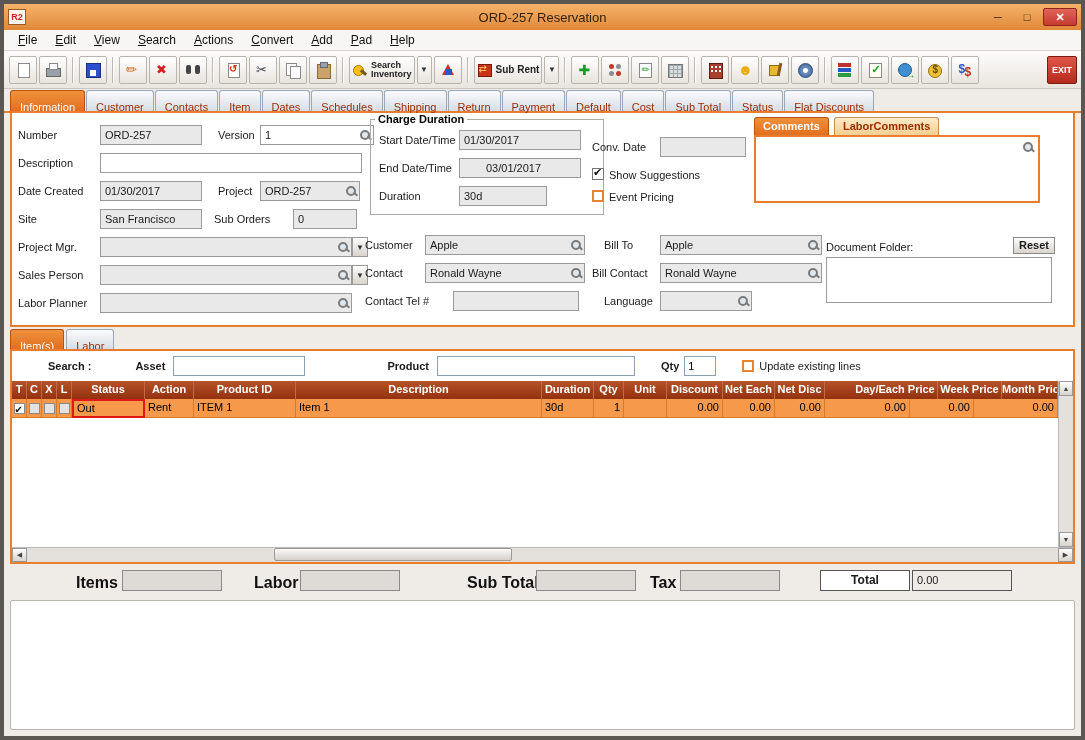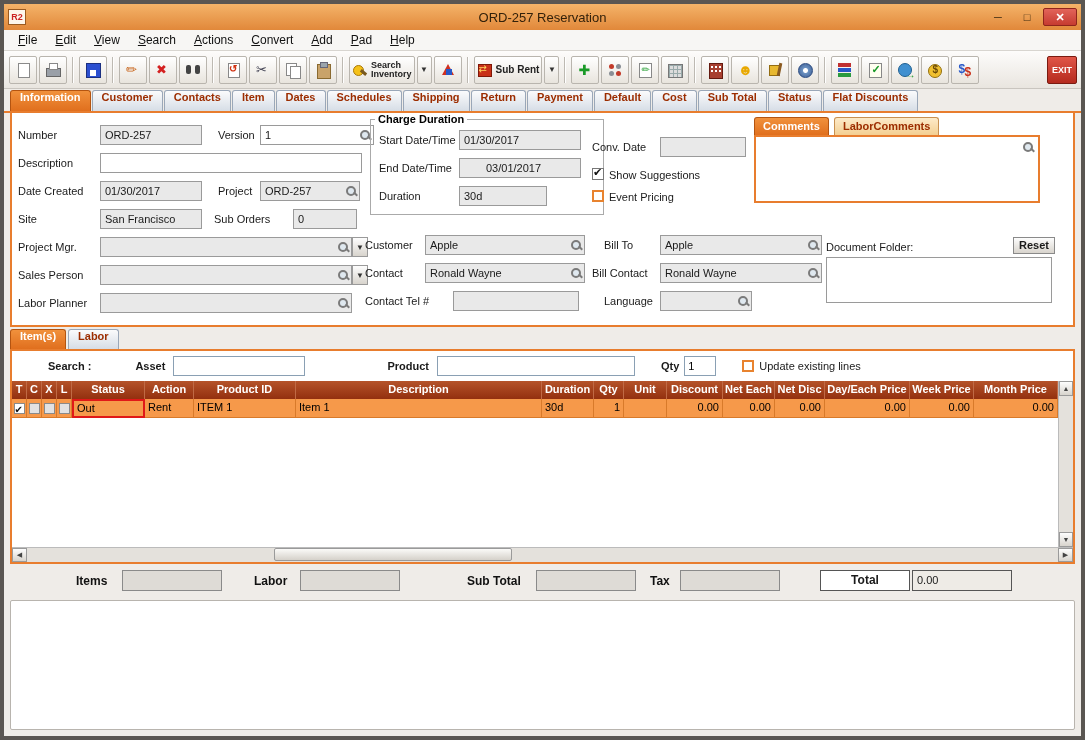--- a/index.html
+++ b/index.html
@@ -70,21 +70,21 @@
   .ic-globe::before { content:""; position:absolute; left:1px; top:1px; width:12px; height:12px; border-radius:50%; background:#4090d0; border:1px solid #206090; }
   .ic-globe::after { content:"\2192"; position:absolute; right:-2px; bottom:-2px; font-size:10px; font-weight:bold; color:#1a9a28; }
   .ic-money::before { content:""; position:absolute; left:1px; top:2px; width:12px; height:12px; border-radius:50%; background:#f0c030; border:1px solid #93700e; }
   .ic-money::after { content:"$"; position:absolute; left:5px; top:2px; font-size:10px; font-weight:bold; color:#6a4a08; }
   .ic-currency::before { content:"$"; position:absolute; left:1px; top:0; font-size:12px; font-weight:bold; color:#2858c8; }
   .ic-currency::after { content:"$"; position:absolute; left:7px; top:3px; font-size:12px; font-weight:bold; color:#c8301a; }
   .exit-btn { margin-left:4px; width:30px; height:28px; background:linear-gradient(#e05648,#b52a1e); border:1px solid #7a1a10; border-radius:2px; color:#fff; font-weight:bold; font-size:9px; display:flex; align-items:center; justify-content:center; }
 
   
   .tabbar { height:24px; flex:0 0 24px; display:flex; align-items:flex-end; padding:0 6px; gap:1px; border-bottom:2px solid #e87d2e; background:#efece8; }
-  .tab { height:21px; padding:0 9px 0 9px; font-size:11px; font-weight:bold; color:#9c2d00; background:linear-gradient(#fbfbfc,#d6dde6); border:1px solid #9aa7b8; border-bottom:none; border-radius:3px 3px 0 0; white-space:nowrap; }
+  .tab { height:21px; padding:10px 9px 0 9px; font-size:11px; font-weight:normal; color:#9c2d00; background:linear-gradient(#fbfbfc,#d6dde6); border:1px solid #9aa7b8; border-bottom:none; border-radius:3px 3px 0 0; white-space:nowrap; }
   .tab.selected { background:linear-gradient(#f1913c,#e06f1e); color:#fff; border-color:#b45410; }
 
   
   .info-panel { margin:0 6px; border:2px solid #e87d2e; border-top:none; background:#fff; height:214px; flex:0 0 214px; position:relative; font-size:11px; }
   .lbl { position:absolute; color:#1a1a1a; white-space:nowrap; }
   .fld { position:absolute; height:20px; line-height:18px; background:#e9e9e9; border:1px solid #9a9a9a; padding:0 4px; overflow:hidden; white-space:nowrap; }
   .fld.white { background:#fff; }
   .fld.hasmag { padding-right:16px; }
   .mag { position:absolute; right:2px; top:3px; width:12px; height:12px; }
   .mag::before { content:""; position:absolute; left:1px; top:1px; width:6px; height:6px; border:2px solid #7a7a7a; border-radius:50%; background:#dfe8ef; }
@@ -129,21 +129,21 @@
   .vscroll { flex:0 0 15px; width:15px; background:#e4e1dc; border-left:1px solid #bbb; display:flex; flex-direction:column; }
   .vs-btn { height:15px; flex:0 0 15px; background:linear-gradient(#fdfdfd,#d8d4cd); border:1px solid #9a9a9a; font-size:7px; color:#444; display:flex; align-items:center; justify-content:center; }
   .vs-track { flex:1; }
   .hscroll { height:15px; flex:0 0 15px; background:#e4e1dc; border-top:1px solid #bbb; display:flex; position:relative; }
   .hs-btn { width:15px; flex:0 0 15px; background:linear-gradient(#fdfdfd,#d8d4cd); border:1px solid #9a9a9a; font-size:7px; color:#444; display:flex; align-items:center; justify-content:center; }
   .hs-track { flex:1; position:relative; }
   .hs-thumb { position:absolute; left:24%; width:23%; top:0; height:13px; background:linear-gradient(#fbfaf8,#d5d1ca); border:1px solid #9a9a9a; border-radius:2px; }
 
   
   .summary { height:34px; flex:0 0 34px; background:#efece8; position:relative; }
-  .sumlbl { position:absolute; top:10px; font-weight:bold; font-size:12px; color:#111; }
+  .sumlbl { position:absolute; top:10px; font-weight:bold; font-size:16px; color:#111; }
   .sumfld { position:absolute; top:6px; width:100px; height:21px; background:#dedbd6; border:1px solid #8a8a8a; line-height:19px; padding:0 4px; }
   .totalbox { position:absolute; top:6px; width:90px; height:21px; background:#fff; border:1px solid #555; font-weight:bold; font-size:12px; text-align:center; line-height:19px; }
   .totalfld { position:absolute; top:6px; width:100px; height:21px; background:#eeebe6; border:1px solid #555; line-height:19px; padding:0 4px; font-size:11px; }
 
   
   .statusbar { margin:2px 6px 6px 6px; flex:1 1 auto; background:#fff; border:1px solid #b8b4ae; border-radius:2px; }
 </style>
 </head>
 <body>
 
@@ -391,21 +391,21 @@
             <div class="gh-cell" style="width: 73px;">Status</div>
             <div class="gh-cell" style="width: 49px;">Action</div>
             <div class="gh-cell" style="width: 102px;">Product ID</div>
             <div class="gh-cell" style="width: 246px;">Description</div>
             <div class="gh-cell" style="width: 52px;">Duration</div>
             <div class="gh-cell" style="width: 30px;">Qty</div>
             <div class="gh-cell" style="width: 43px;">Unit</div>
             <div class="gh-cell" style="width: 56px;">Discount</div>
             <div class="gh-cell" style="width: 52px;">Net Each</div>
             <div class="gh-cell" style="width: 50px;">Net Disc</div>
-            <div class="gh-cell" style="width: 85px;">Day/Each Price</div>
+            <div class="gh-cell" style="width: 85px; margin-left: 28px;">Day/Each Price</div>
             <div class="gh-cell" style="width: 64px;">Week Price</div>
             <div class="gh-cell" style="flex: 1 1 0%;">Month Price</div>
           </div>
         <div class="grid-row">
           <div class="g-cell cbcell" style="width:15px;">
               <span class="gcb checked"></span>
             </div>
           <div class="g-cell cbcell" style="width:15px;">
               <span class="gcb"></span>
             </div>

